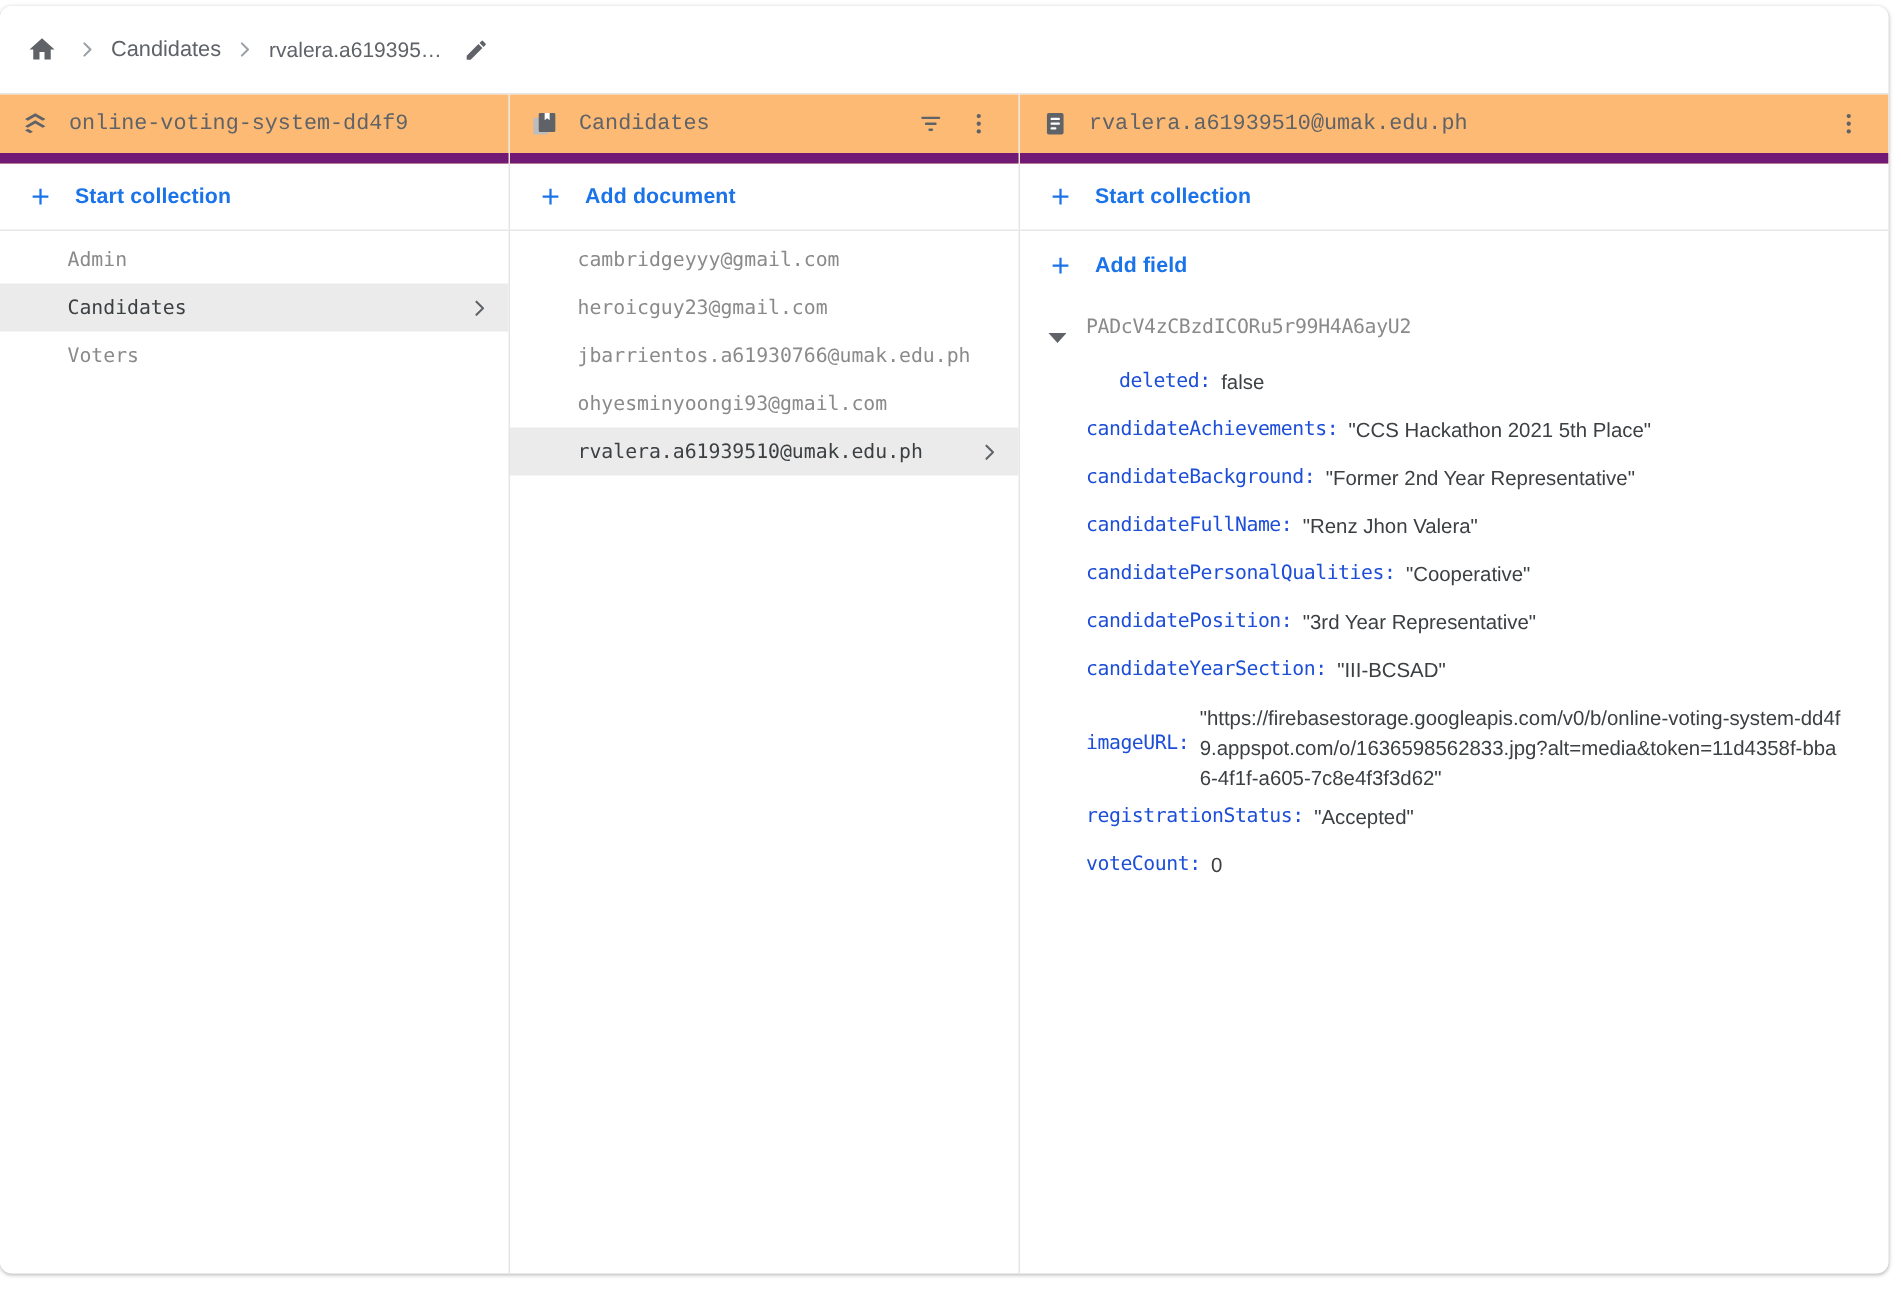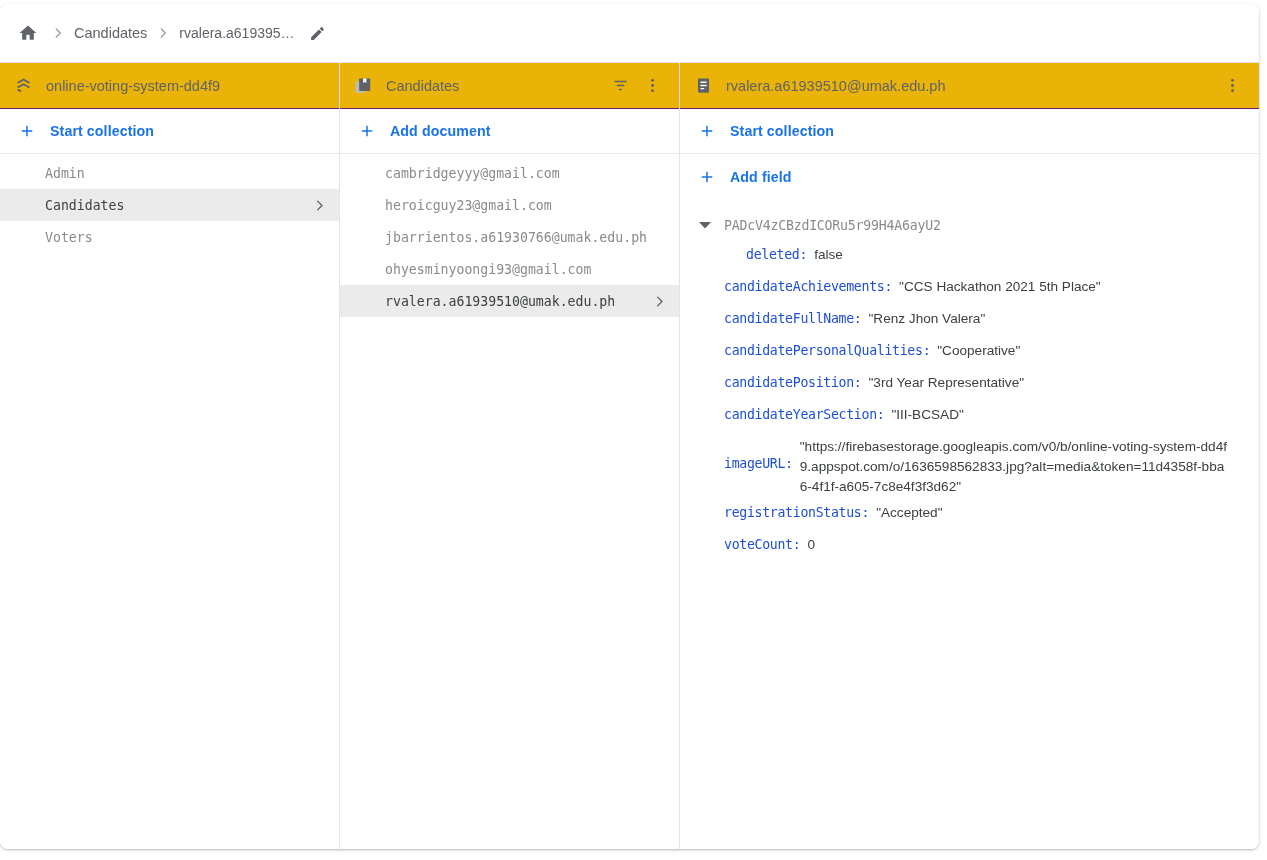--- a/index.html
+++ b/index.html
@@ -92,22 +92,23 @@
   .pane-b { width: 339px; border-right: 1px solid #e5e5e5; }
   .pane-c { flex: 1; }
 
   .pane-header {
     height: 46px;
     min-height: 46px;
     display: flex;
     align-items: center;
     padding: 0 12px 0 14px;
     box-sizing: border-box;
-    border-bottom: 1px solid #701a75;
-    background: #eab308;
+    border-bottom: 7px solid #701a75;
+    background: #fdba74;
+    font-family: Liberation Mono, monospace;
   }
   .pane-header-icon {
     width: 22px;
     min-width: 22px;
     display: flex;
     align-items: center;
     justify-content: flex-start;
     margin-right: 10px;
   }
   .pane-header-title {
@@ -194,21 +195,20 @@
   }
 
   
   .fields {
     flex: 1;
     overflow-y: auto;
     padding: 12px 0 0 0;
   }
   .doc-id-row {
     display: flex;
-    align-items: center;
     padding: 0 16px 0 14px;
     height: 28px;
     cursor: pointer;
   }
   .caret {
     width: 22px;
     min-width: 22px;
     display: flex;
     align-items: center;
     justify-content: center;
@@ -439,20 +439,24 @@
         <div class="field-row indent">
           <span class="field-key">deleted:</span>
           <span class="field-val">false</span>
         </div>
 
         <div class="field-row">
           <span class="field-key">candidateAchievements:</span>
           <span class="field-val">"CCS Hackathon 2021 5th Place"</span>
         </div>
         <div class="field-row">
+          <span class="field-key">candidateBackground:</span>
+          <span class="field-val">"Former 2nd Year Representative"</span>
+        </div>
+        <div class="field-row">
           <span class="field-key">candidateFullName:</span>
           <span class="field-val">"Renz Jhon Valera"</span>
         </div>
         <div class="field-row">
           <span class="field-key">candidatePersonalQualities:</span>
           <span class="field-val">"Cooperative"</span>
         </div>
         <div class="field-row">
           <span class="field-key">candidatePosition:</span>
           <span class="field-val">"3rd Year Representative"</span>

